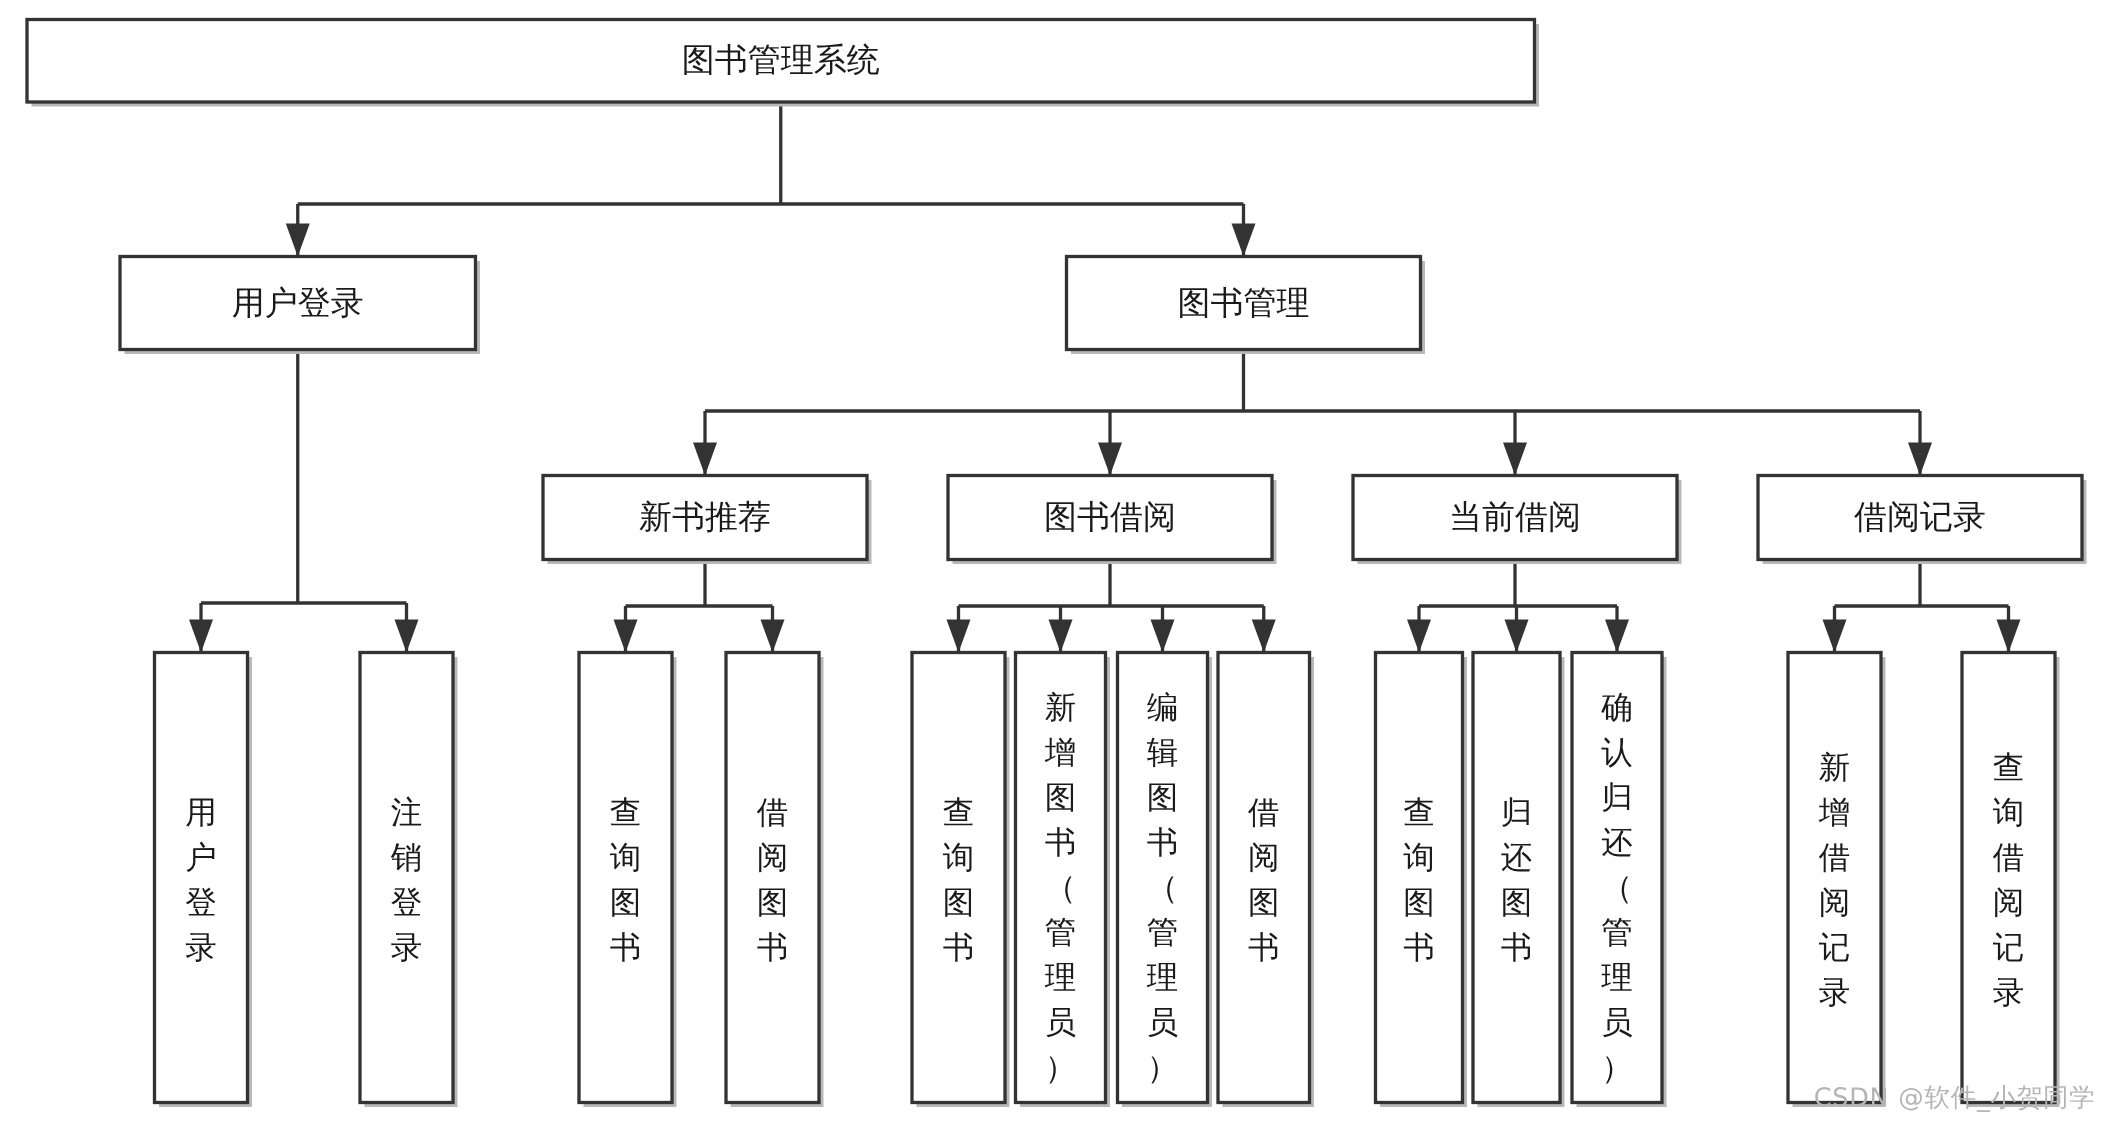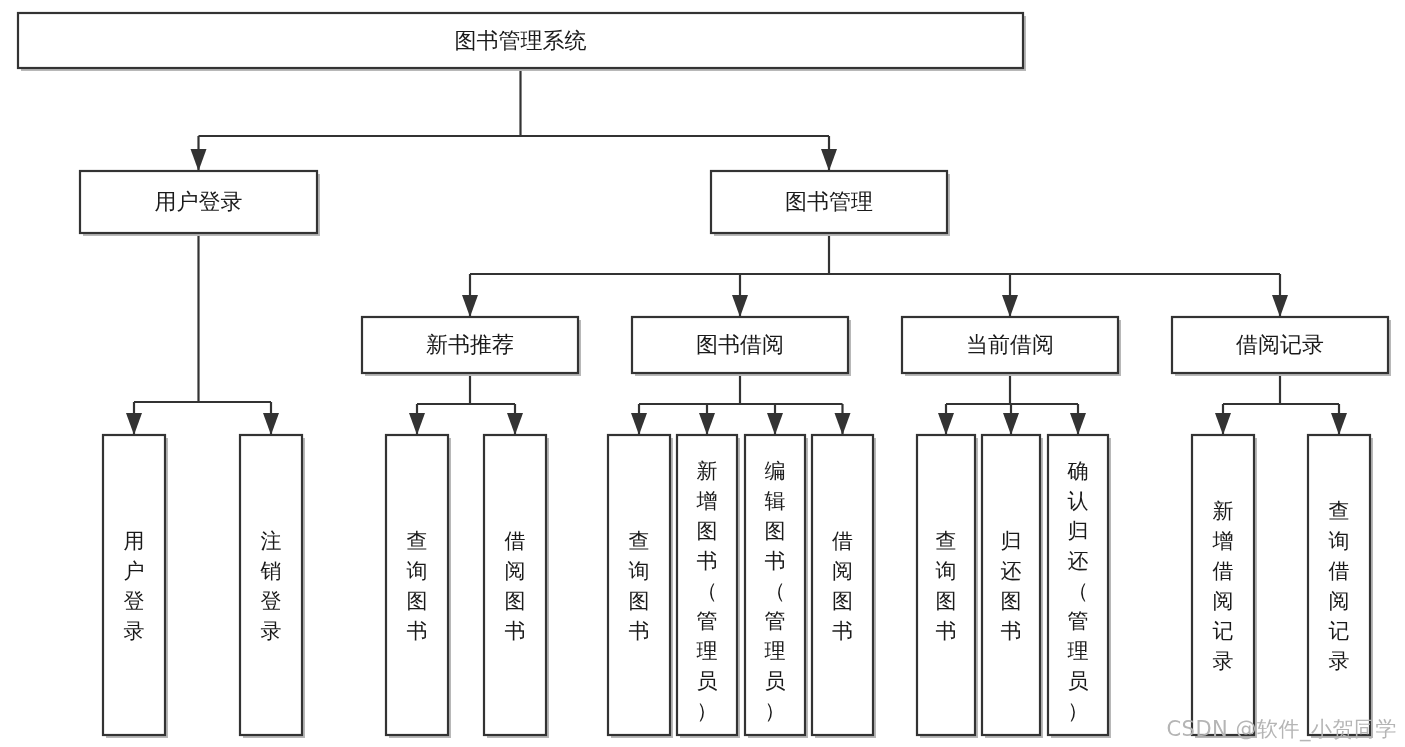--- a/index.html
+++ b/index.html
@@ -56,21 +56,21 @@
   }
   .edge-arrow {
     fill: #333333;
     stroke: none;
   }
   .watermark {
     position: absolute;
     right: 8px;
     bottom: 4px;
     font-family: "DejaVu Sans", "Liberation Sans", sans-serif;
-    font-size: 21px;
+    font-size: 17px;
     color: #b5b5b5;
     white-space: nowrap;
     letter-spacing: 0.5px;
     user-select: none;
   }
 </style>
 </head>
 <body>
 
 <div id="diagram-root">

